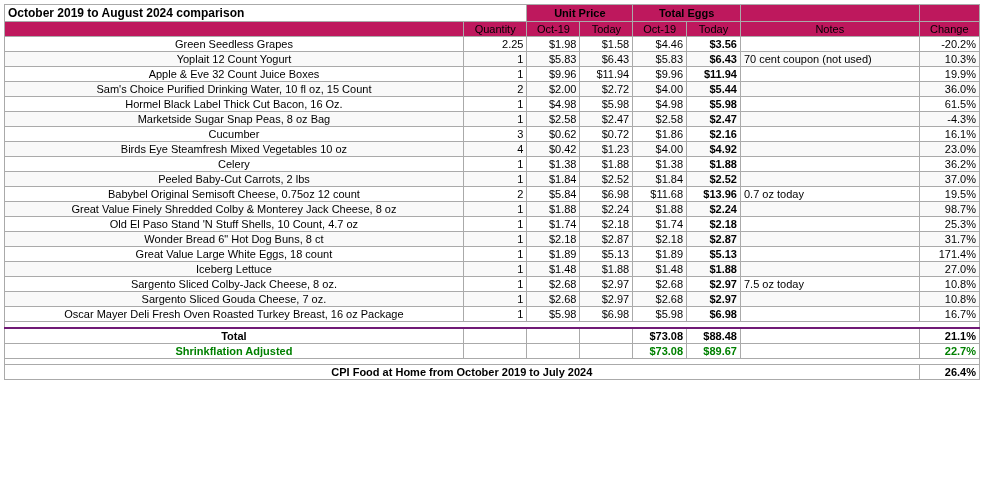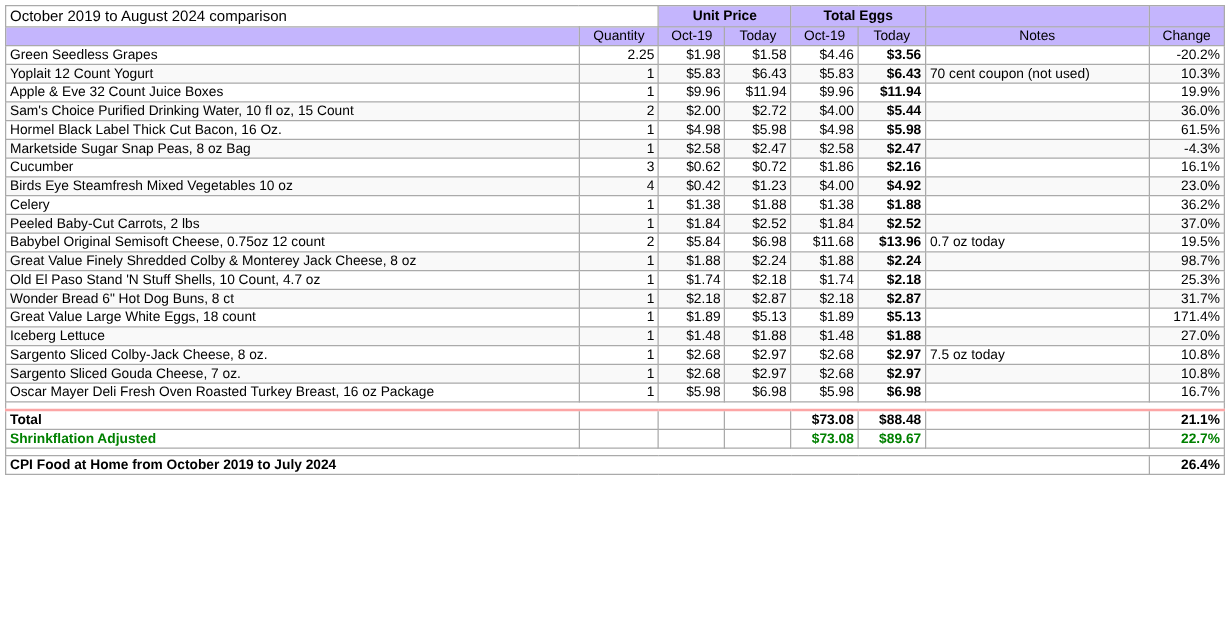--- a/index.html
+++ b/index.html
@@ -14,41 +14,41 @@
     table {
       border-collapse: collapse;
       width: 100%;
     }
     th, td {
       border: 1px solid #aaa;
       padding: 1px 3px;
       white-space: nowrap;
     }
     .header-title {
-      font-weight: normal;
+      font-weight: bold;
       background: #fff;
       border: 1px solid #aaa;
       font-size: 12px;
     }
     .col-header {
       text-align: center;
-      background: #c4b5fd;
+      background: #be185d;
       font-weight: bold;
     }
     .sub-header {
       text-align: center;
       font-weight: normal;
     }
     .num { text-align: right; }
-    .item-name { text-align: left; }
+    .item-name { text-align: center; }
     .notes { text-align: left; }
     .change { text-align: right; }
     tr.data-row:nth-child(even) { background: #f9f9f9; }
     tr.data-row:nth-child(odd) { background: #fff; }
-    .total-row td { font-weight: bold; border-top: 2px solid #fca5a5; }
+    .total-row td { font-weight: bold; border-top: 2px solid #701a75; }
     .shrink-row td { font-weight: bold; color: #008000; }
     .cpi-row td { font-weight: bold; }
     .empty-row td { border: 1px solid #aaa; height: 6px; }
     .bold { font-weight: bold; }
   </style>
 </head>
 <body>
 
 <table>
   <thead>

